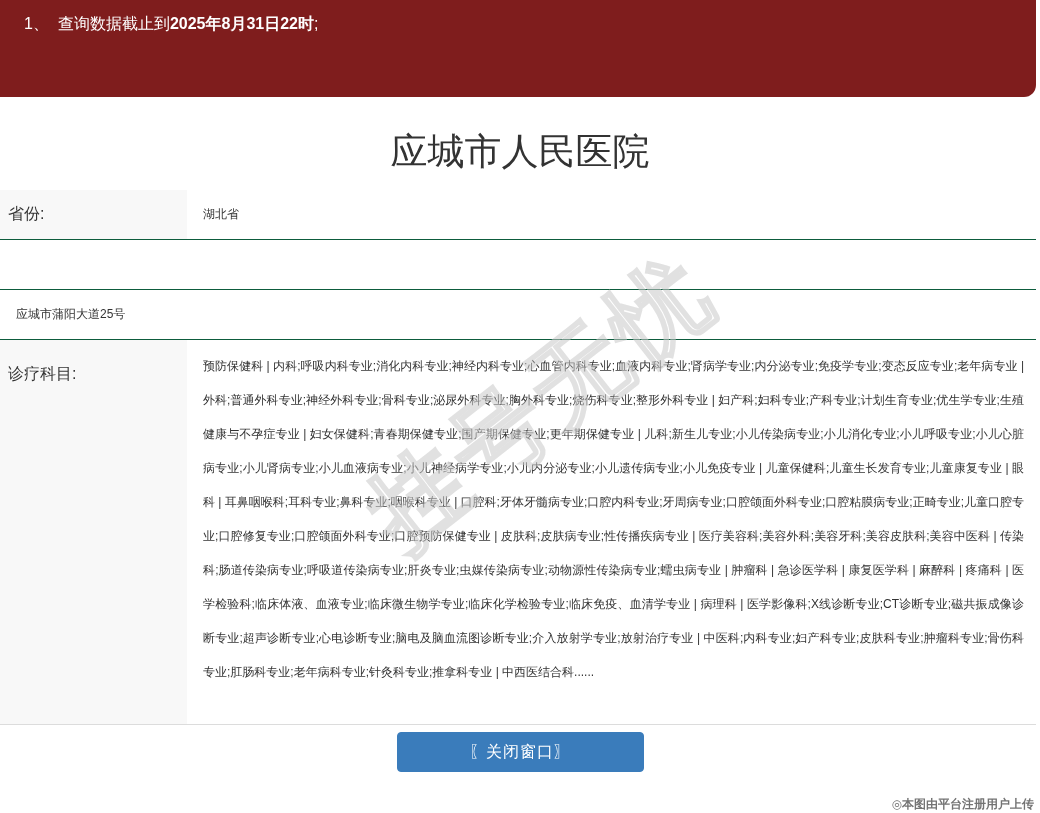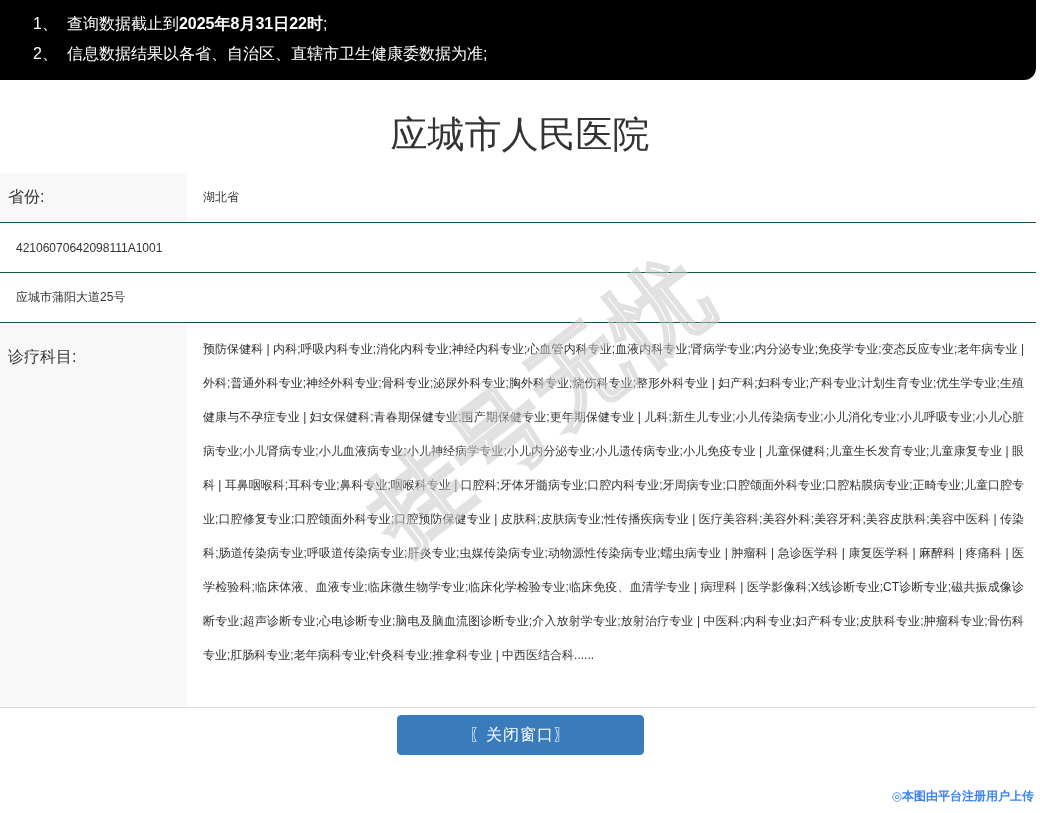--- a/index.html
+++ b/index.html
@@ -4,23 +4,23 @@
 <style>
   html,body { margin:0; padding:0; }
   body {
     width:1040px; height:813px; overflow:hidden; position:relative;
     background:#ffffff; color:#333;
     font-family:"Liberation Sans","DejaVu Sans",sans-serif;
   }
 
   
   .banner {
-    width:1036px; height:80px; background:#000000;
+    width:1036px; height:97px; background:#7f1d1d;
     border-radius:0 0 12px 0;
-    box-sizing:border-box; padding:9px 0 0 33px;
+    box-sizing:border-box; padding:9px 0 0 24px;
   }
   .banner ol { list-style:none; margin:0; padding:0; }
   .banner li { color:#ffffff; font-size:16px; line-height:30px; white-space:nowrap; }
   .banner .num { margin-right:9px; }
   .banner .b { font-weight:bold; }
 
   
   .page-title {
     text-align:center; font-size:37px; font-weight:400; color:#333;
     margin:30px 0 0 0; height:63px; line-height:50px;
@@ -48,22 +48,22 @@
   }
 
   
   .close-btn {
     display:block; margin:7px auto 0 auto; width:247px; height:40px;
     background:#3a7cbb; border:1px solid #3a7cbb; border-radius:4px;
     color:#ffffff; font-size:16px; letter-spacing:1px; cursor:pointer;
     font-family:inherit;
   }
   .credit {
-    position:absolute; right:6px; bottom:8px; font-size:12px; font-weight:bold;
-    color:#3b82f6;
+    position:absolute; right:6px; bottom:0; font-size:12px; font-weight:bold;
+    color:#737373;
     text-shadow:-1px -1px 0 #fff,1px -1px 0 #fff,-1px 1px 0 #fff,1px 1px 0 #fff,
                 -1px 0 0 #fff,1px 0 0 #fff,0 -1px 0 #fff,0 1px 0 #fff;
   }
 
   
   .watermark {
     position:absolute; left:340px; top:340px; z-index:20;
     transform:rotate(-38deg); transform-origin:center;
     font-size:95px; font-weight:bold; letter-spacing:6px; white-space:nowrap;
     color:transparent; -webkit-text-stroke:2.5px #c9c9c9; opacity:0.55;
@@ -71,35 +71,31 @@
   }
 </style>
 </head>
 <body>
 
 <div class="banner">
   <ol>
     <li>
       <span class="num">1、</span><span>查询数据截止到</span><span class="b">2025年8月31日22时</span><span>;</span>
     </li>
-    <li>
-      <span class="num">2、</span><span>信息数据结果以各省、自治区、直辖市卫生健康委数据为准;</span><span class="b"></span><span></span>
-    </li>
   </ol>
 </div>
 
 <h1 class="page-title">应城市人民医院</h1>
 
 <div class="info-table">
   <div class="row short">
     <div class="label">省份:</div>
     <div class="value">湖北省</div>
   </div>
   <div class="row short">
-    <div class="value">42106070642098111A1001</div>
   </div>
   <div class="row short">
     <div class="value">应城市蒲阳大道25号</div>
   </div>
   <div class="row tall">
     <div class="label">诊疗科目:</div>
     <div class="value">预防保健科 | 内科;呼吸内科专业;消化内科专业;神经内科专业;心血管内科专业;血液内科专业;肾病学专业;内分泌专业;免疫学专业;变态反应专业;老年病专业 | 外科;普通外科专业;神经外科专业;骨科专业;泌尿外科专业;胸外科专业;烧伤科专业;整形外科专业 | 妇产科;妇科专业;产科专业;计划生育专业;优生学专业;生殖健康与不孕症专业 | 妇女保健科;青春期保健专业;围产期保健专业;更年期保健专业 | 儿科;新生儿专业;小儿传染病专业;小儿消化专业;小儿呼吸专业;小儿心脏病专业;小儿肾病专业;小儿血液病专业;小儿神经病学专业;小儿内分泌专业;小儿遗传病专业;小儿免疫专业 | 儿童保健科;儿童生长发育专业;儿童康复专业 | 眼科 | 耳鼻咽喉科;耳科专业;鼻科专业;咽喉科专业 | 口腔科;牙体牙髓病专业;口腔内科专业;牙周病专业;口腔颌面外科专业;口腔粘膜病专业;正畸专业;儿童口腔专业;口腔修复专业;口腔颌面外科专业;口腔预防保健专业 | 皮肤科;皮肤病专业;性传播疾病专业 | 医疗美容科;美容外科;美容牙科;美容皮肤科;美容中医科 | 传染科;肠道传染病专业;呼吸道传染病专业;肝炎专业;虫媒传染病专业;动物源性传染病专业;蠕虫病专业 | 肿瘤科 | 急诊医学科 | 康复医学科 | 麻醉科 | 疼痛科 | 医学检验科;临床体液、血液专业;临床微生物学专业;临床化学检验专业;临床免疫、血清学专业 | 病理科 | 医学影像科;X线诊断专业;CT诊断专业;磁共振成像诊断专业;超声诊断专业;心电诊断专业;脑电及脑血流图诊断专业;介入放射学专业;放射治疗专业 | 中医科;内科专业;妇产科专业;皮肤科专业;肿瘤科专业;骨伤科专业;肛肠科专业;老年病科专业;针灸科专业;推拿科专业 | 中西医结合科......</div>
   </div>
 </div>
 

